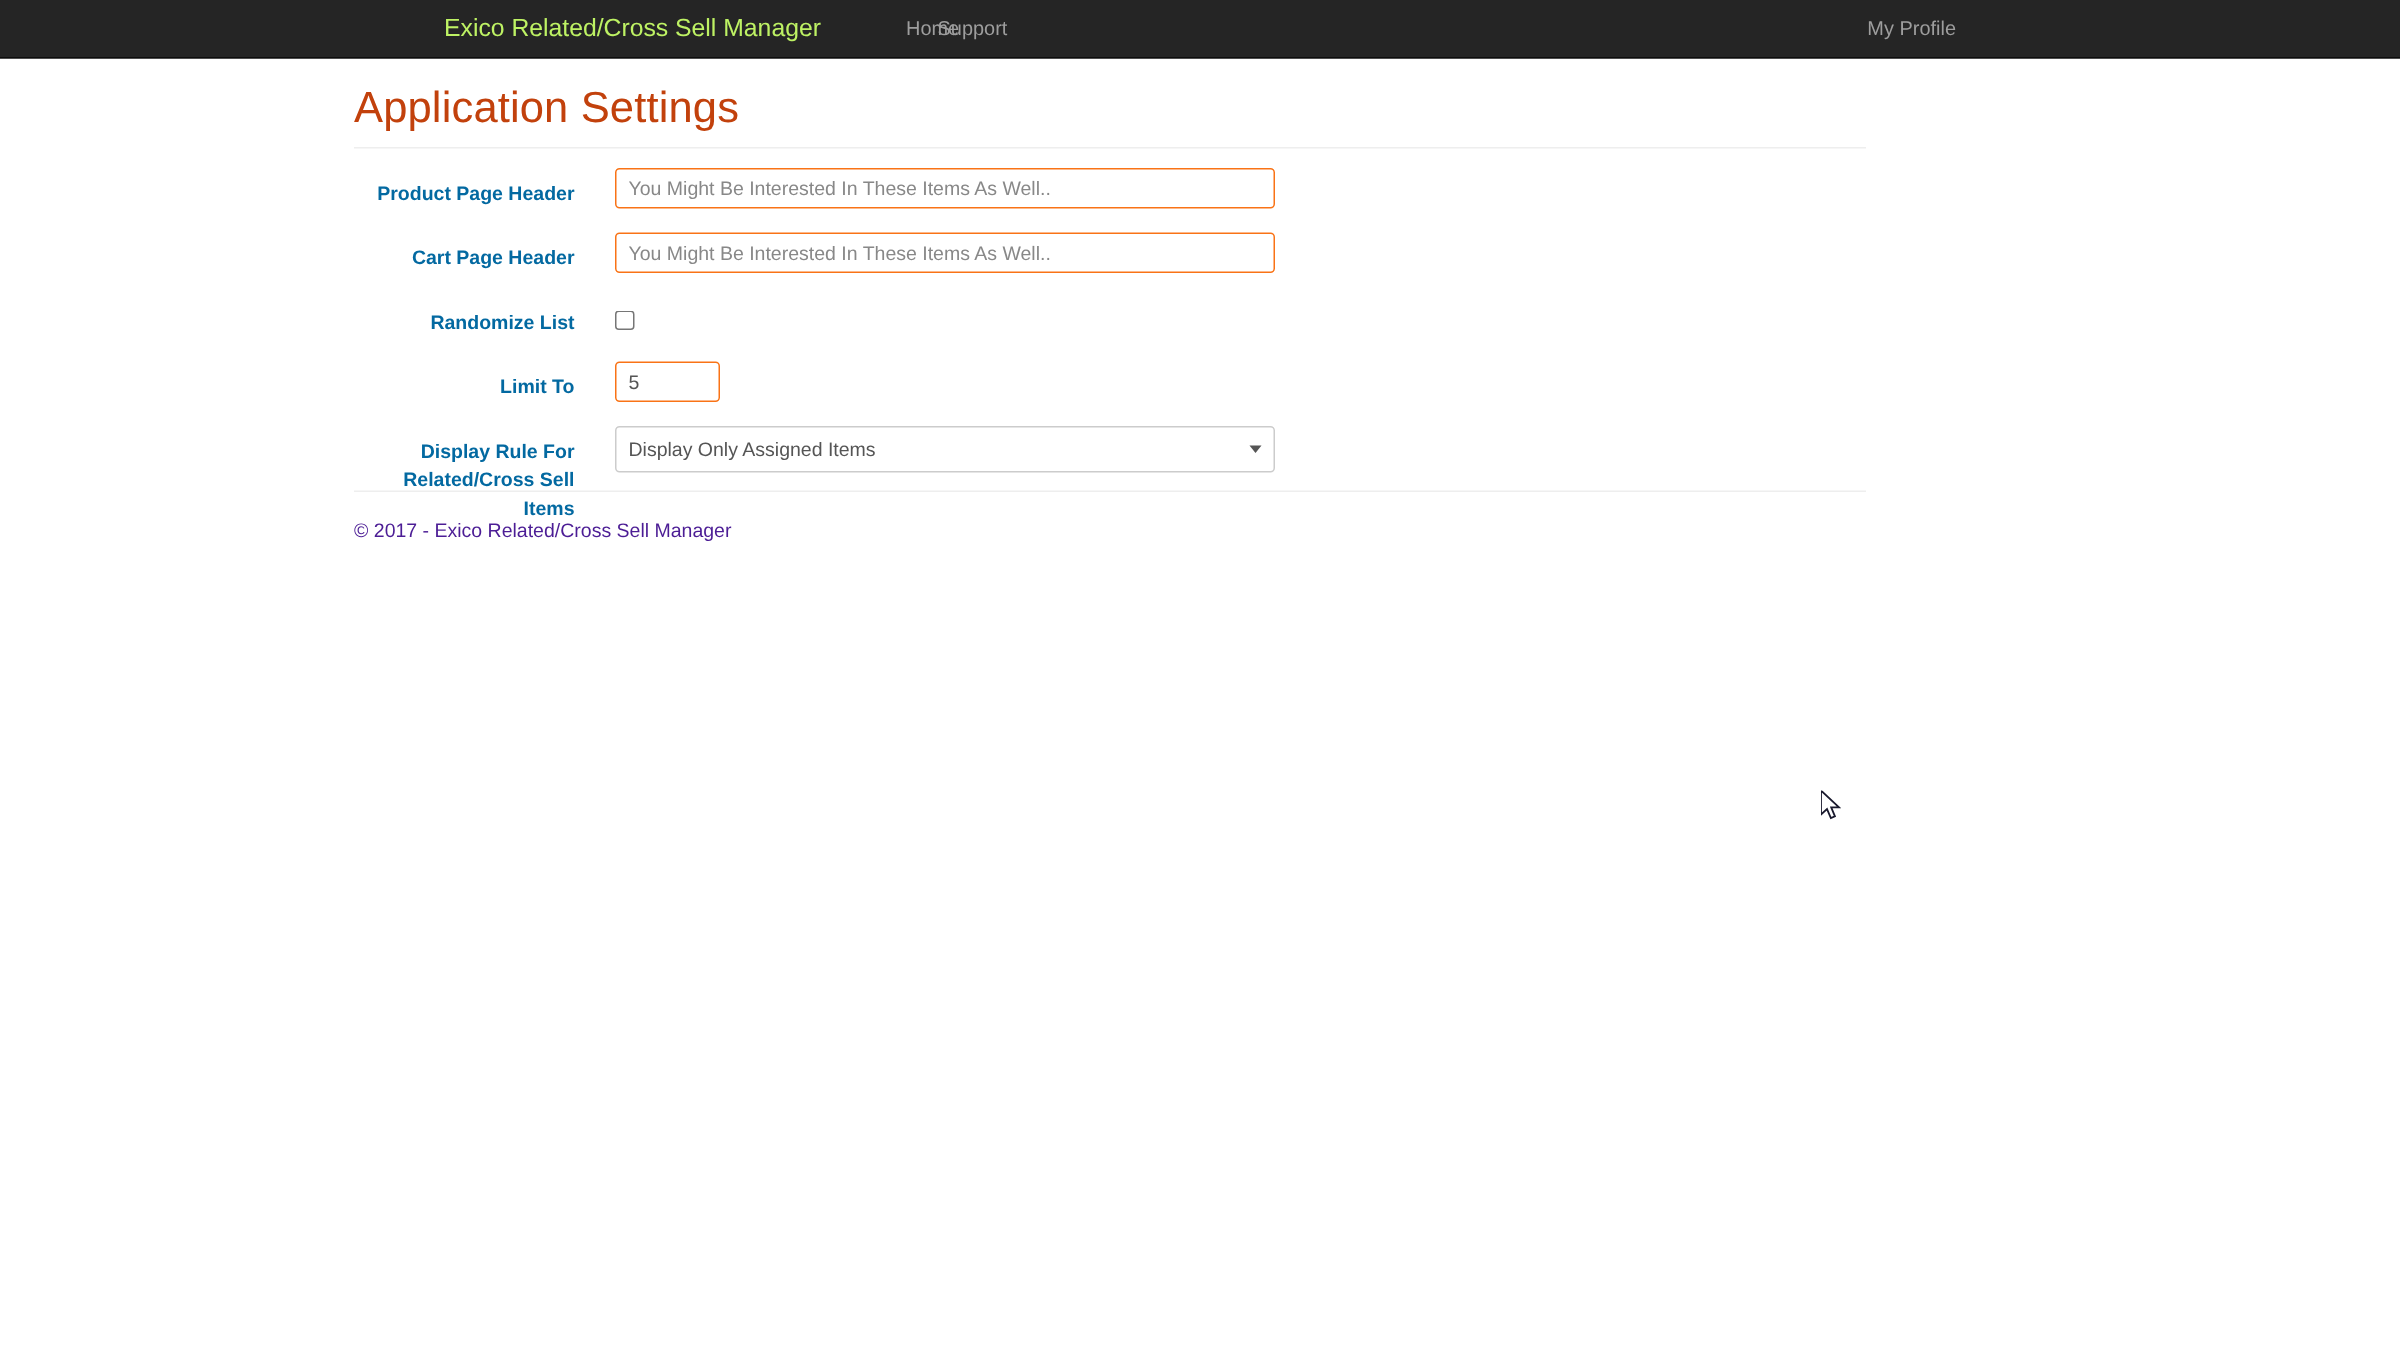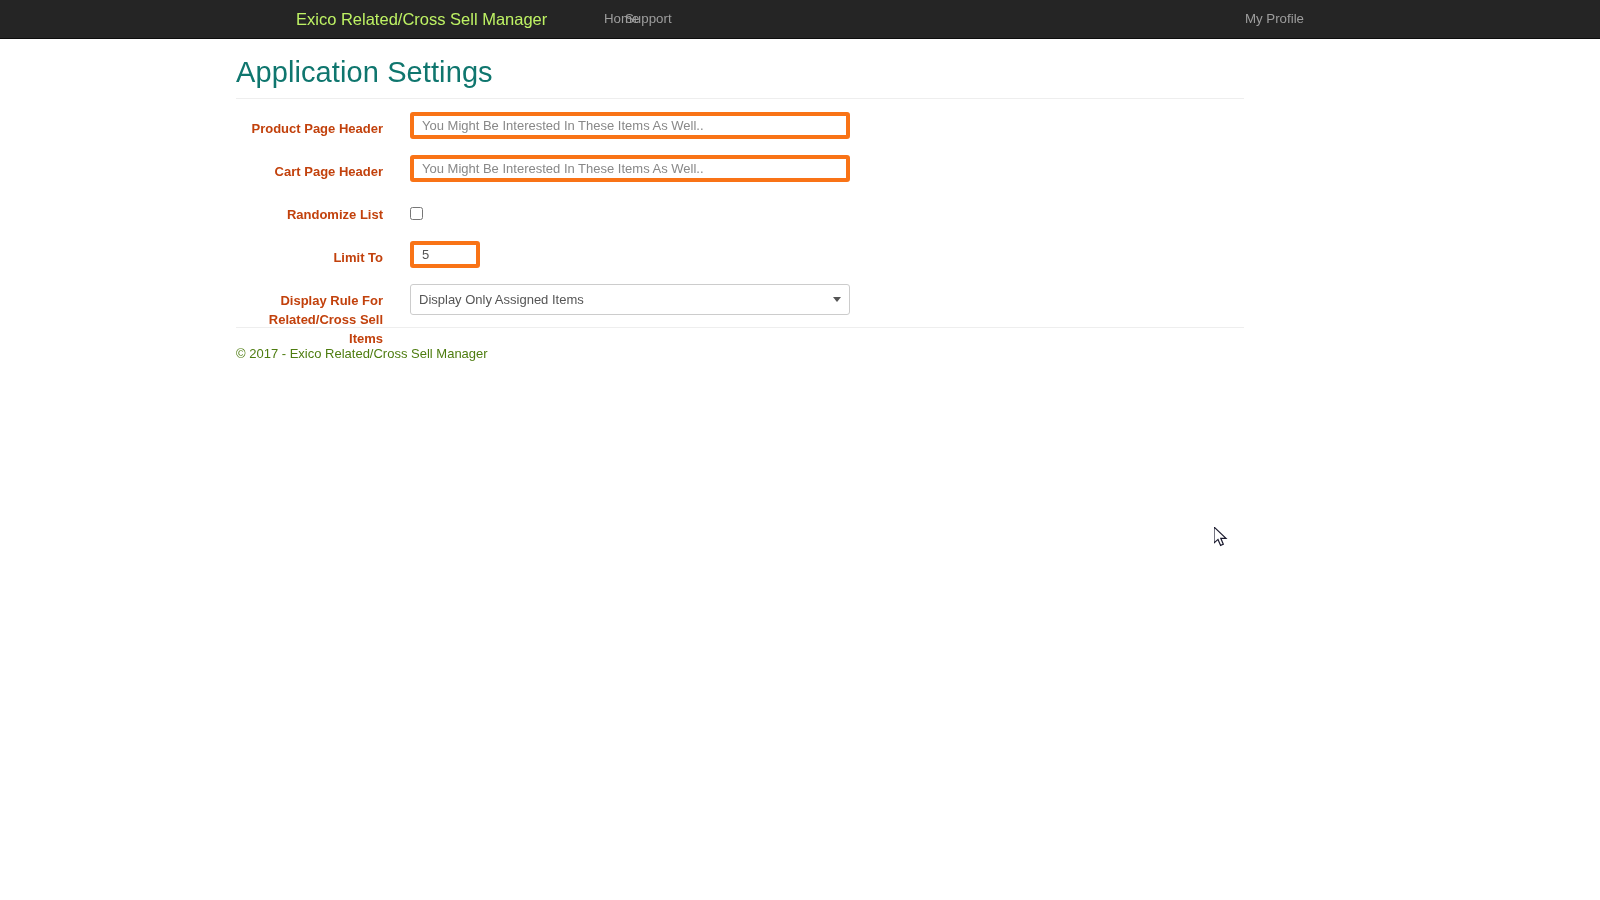--- a/index.html
+++ b/index.html
@@ -57,21 +57,21 @@
     top: 39px;
     left: 236px;
     width: 1008px;
   }
 
   .page-title {
     margin: 0;
     padding: 17px 0 9px 0;
     font-size: 29px;
     font-weight: normal;
-    color: #0f766e;
+    color: #c2410c;
     letter-spacing: 0.1px;
   }
 
   hr.rule {
     border: none;
     border-top: 1px solid #eeeeee;
     margin: 0;
     height: 0;
   }
 
@@ -84,37 +84,37 @@
     margin-bottom: 10px;
   }
   .form-label {
     position: absolute;
     left: 0;
     top: 0;
     width: 147px;
     text-align: right;
     font-size: 13px;
     font-weight: bold;
-    color: #c2410c;
+    color: #0369a1;
     line-height: 19px;
     padding-top: 7px;
   }
   .field-wrap {
     margin-left: 174px;
   }
 
   .text-input {
     width: 440px;
     height: 27px;
     padding: 3px 8px;
     font-size: 13px;
     font-family: "Liberation Sans", sans-serif;
     color: #555555;
     background: #ffffff;
-    border: 4px solid #f97316;
+    border: 1px solid #f97316;
     border-radius: 3px;
     outline: none;
   }
   .text-input::placeholder { color: #888888; opacity: 1; }
   .text-input.small { width: 70px; color: #555555; }
 
   .checkbox-input {
     margin: 0;
     width: 13px;
     height: 13px;
@@ -162,21 +162,21 @@
     cursor: pointer;
     line-height: 19px;
   }
   .btn-row { margin-left: 174px; padding-top: 5px; }
 
   
   .footer-rule { margin-top: 29px; }
   .footer-text {
     padding-top: 18px;
     font-size: 13px;
-    color: #4d7c0f;
+    color: #4c1d95;
   }
 
   
   .cursor {
     position: absolute;
     left: 1214px;
     top: 527px;
     width: 14px;
     height: 21px;
     pointer-events: none;

